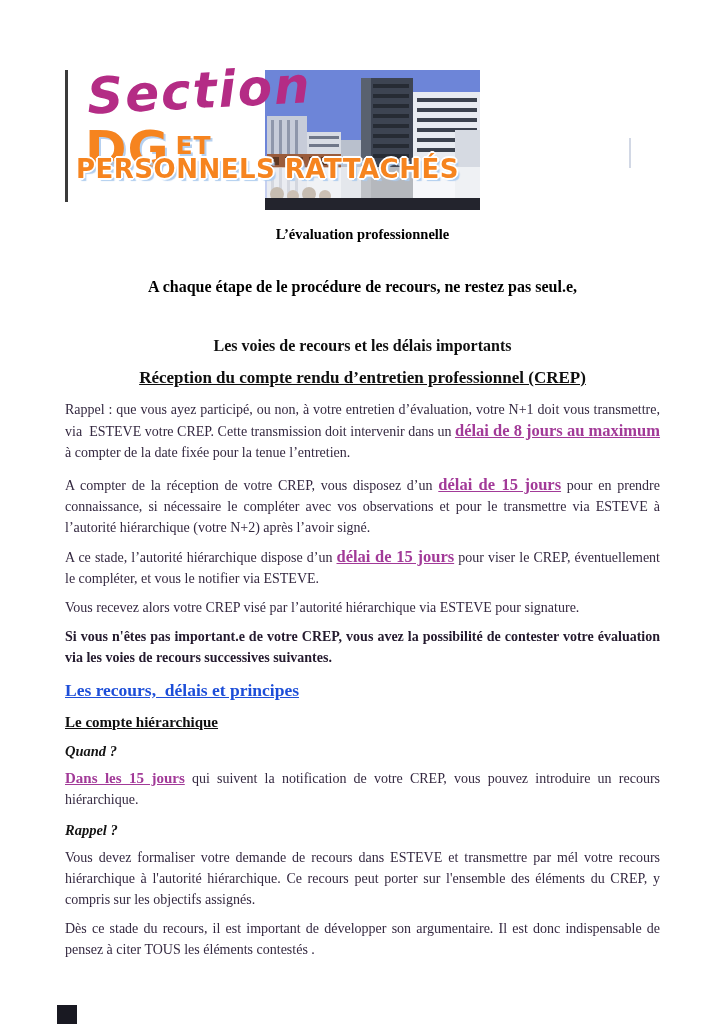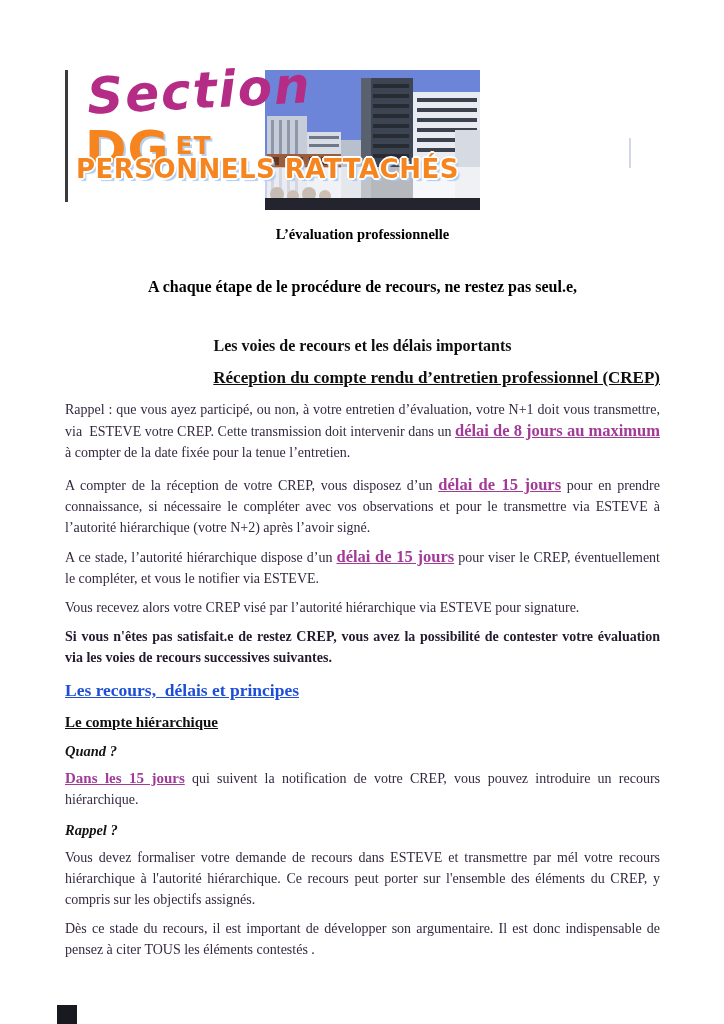--- a/index.html
+++ b/index.html
@@ -21,21 +21,21 @@
   .logo-pers{position:absolute;left:11px;top:86px;z-index:3;white-space:nowrap;
      font-family:"DejaVu Sans",sans-serif;font-weight:900;font-size:26px;letter-spacing:.5px;
      text-shadow:-1px -1px 0 #fff,1px -1px 0 #fff,-1px 1px 0 #fff,1px 1px 0 #fff,
                  -2px 0 0 #fff,2px 0 0 #fff,0 2px 0 #fff,0 -2px 0 #fff,3px 3px 1px rgba(173,203,238,.95);}
   .hdr-antenna{position:absolute;left:564px;top:70px;width:2px;height:30px;background:#bfc8da;opacity:.7;}
 
   
   .caption{margin:16px 0 0 0;text-align:center;font-weight:bold;font-size:14.5px;color:#000;}
   .intro{margin:31px 0 0 0;text-align:center;font-weight:bold;font-size:16px;line-height:26px;color:#000;}
   .h-center{margin:37px 0 0 0;text-align:center;font-weight:bold;font-size:16px;color:#0f0f0f;}
-  .h-center2{margin:13px 0 0 0;text-align:right;font-weight:bold;font-size:17px;color:#0f0f0f;
+  .h-center2{margin:13px 0 0 0;text-align:center;font-weight:bold;font-size:17px;color:#0f0f0f;
              text-decoration:underline;}
   p.body{margin:11px 0 0 0;font-size:14px;line-height:21px;text-align:justify;color:#342840;}
   p.body.tight{margin-top:8px;}
   p.body.bold{font-weight:bold;color:#241a2e;}
   .em{color:#a23a98;font-weight:bold;text-decoration:underline;font-size:16.5px;}
   .em.sm{font-size:15px;}
   .h-left1{margin:12px 0 3px 0;font-weight:bold;font-size:17.5px;color:#1d4ed8;text-decoration:underline;}
   .h-left2{margin:13px 0 0 0;font-weight:bold;font-size:15px;color:#0f0f0f;text-decoration:underline;}
   .q{margin:12px 0 0 0;font-weight:bold;font-style:italic;font-size:14.5px;color:#141414;}
 
@@ -120,21 +120,21 @@
     <div class="h-center2">Réception du compte rendu d’entretien professionnel (CREP)</div>
 
     <p class="body"><span>Rappel : que vous ayez participé, ou non, à votre entretien d’évaluation, votre N+1 doit vous transmettre, via &nbsp;ESTEVE votre CREP. Cette transmission doit intervenir dans un </span><span class="em">délai de 8 jours au maximum</span><span> à compter de la date fixée pour la tenue l’entretien.</span></p>
 
     <p class="body"><span>A compter de la réception de votre CREP, vous disposez d’un </span><span class="em">délai de 15 jours</span><span> pour en prendre connaissance, si nécessaire le compléter avec vos observations et pour le transmettre via ESTEVE à l’autorité hiérarchique (votre N+2) après l’avoir signé.</span></p>
 
     <p class="body tight"><span>A ce stade, l’autorité hiérarchique dispose d’un </span><span class="em">délai de 15 jours</span><span> pour viser le CREP, éventuellement le compléter, et vous le notifier via ESTEVE.</span></p>
 
     <p class="body tight">Vous recevez alors votre CREP visé par l’autorité hiérarchique via ESTEVE pour signature.</p>
 
-    <p class="body tight bold">Si vous n'êtes pas satisfait.e de restez CREP, vous avez la possibilité de contester votre évaluation via les voies de recours successives suivantes.</p>
+    <p class="body tight bold">Si vous n'êtes pas important.e de votre CREP, vous avez la possibilité de contester votre évaluation via les voies de recours successives suivantes.</p>
 
     <div class="h-left1">Les recours,&nbsp; délais et principes</div>
     <div class="h-left2">Le compte hiérarchique</div>
 
     <div class="q">Quand ?</div>
 
     <p class="body tight"><span class="em sm">Dans les 15 jours</span><span> qui suivent la notification de votre CREP, vous pouvez introduire un recours hiérarchique.</span></p>
 
     <div class="q">Rappel ?</div>
 

